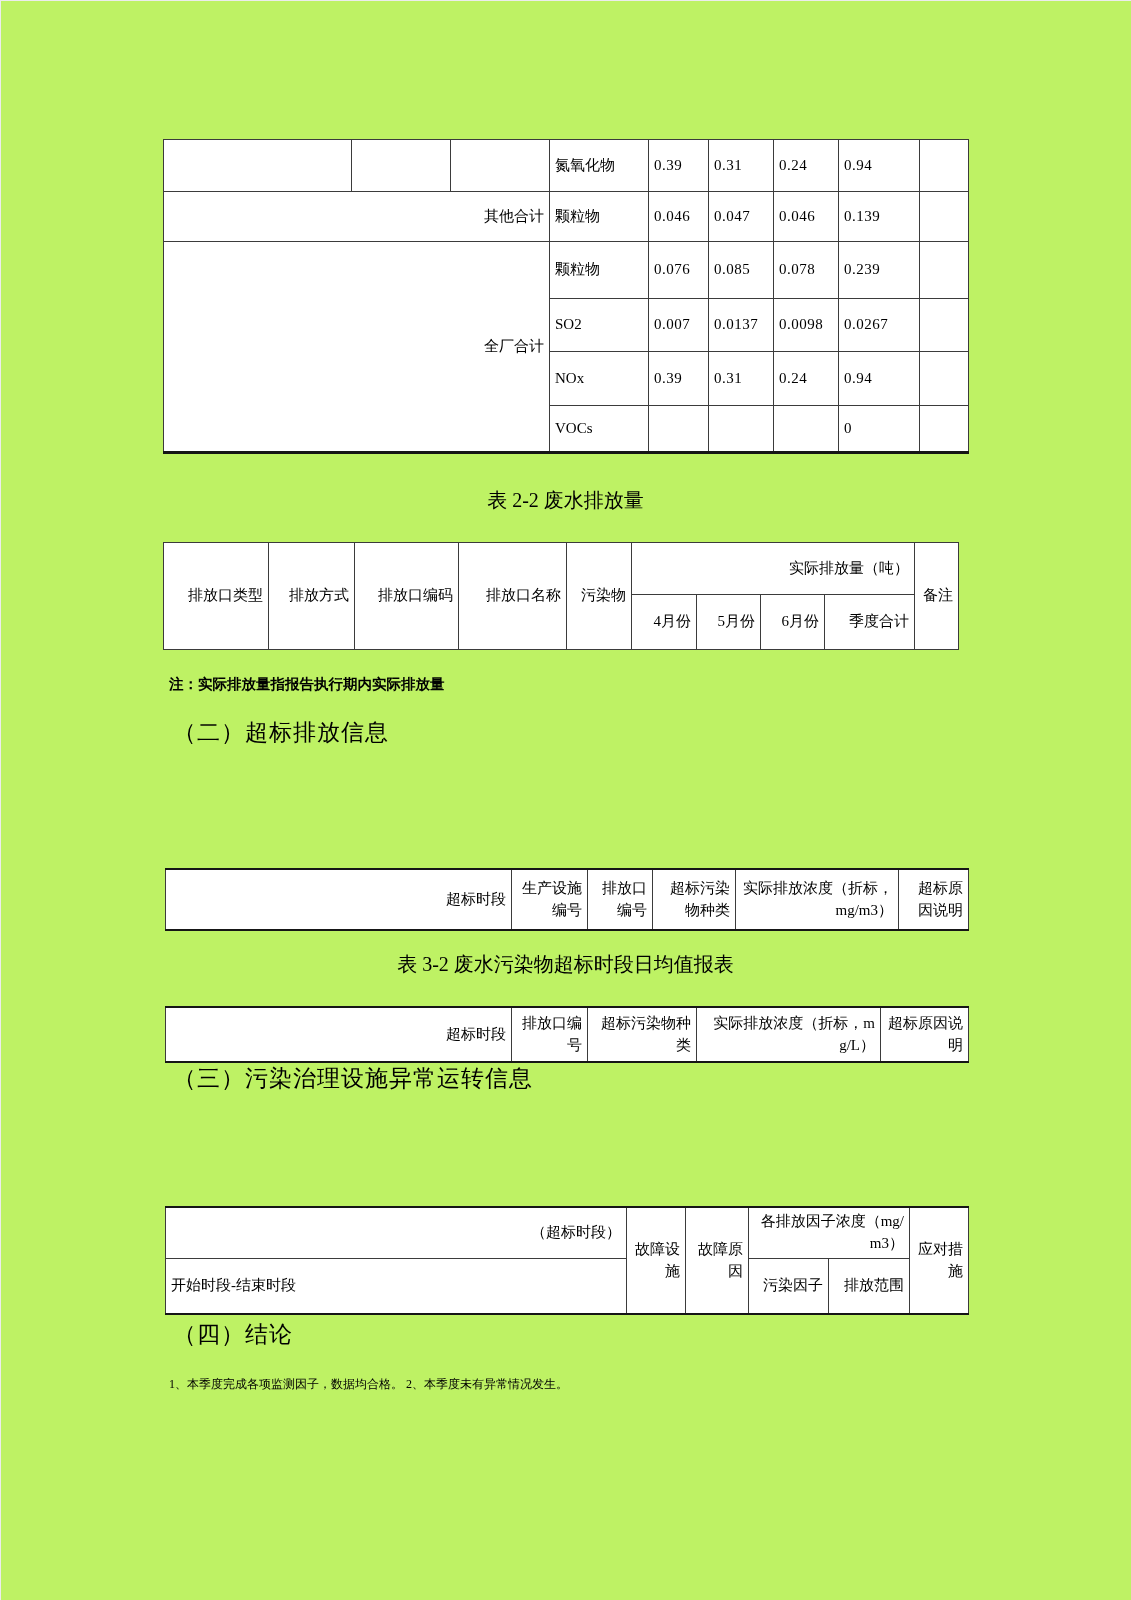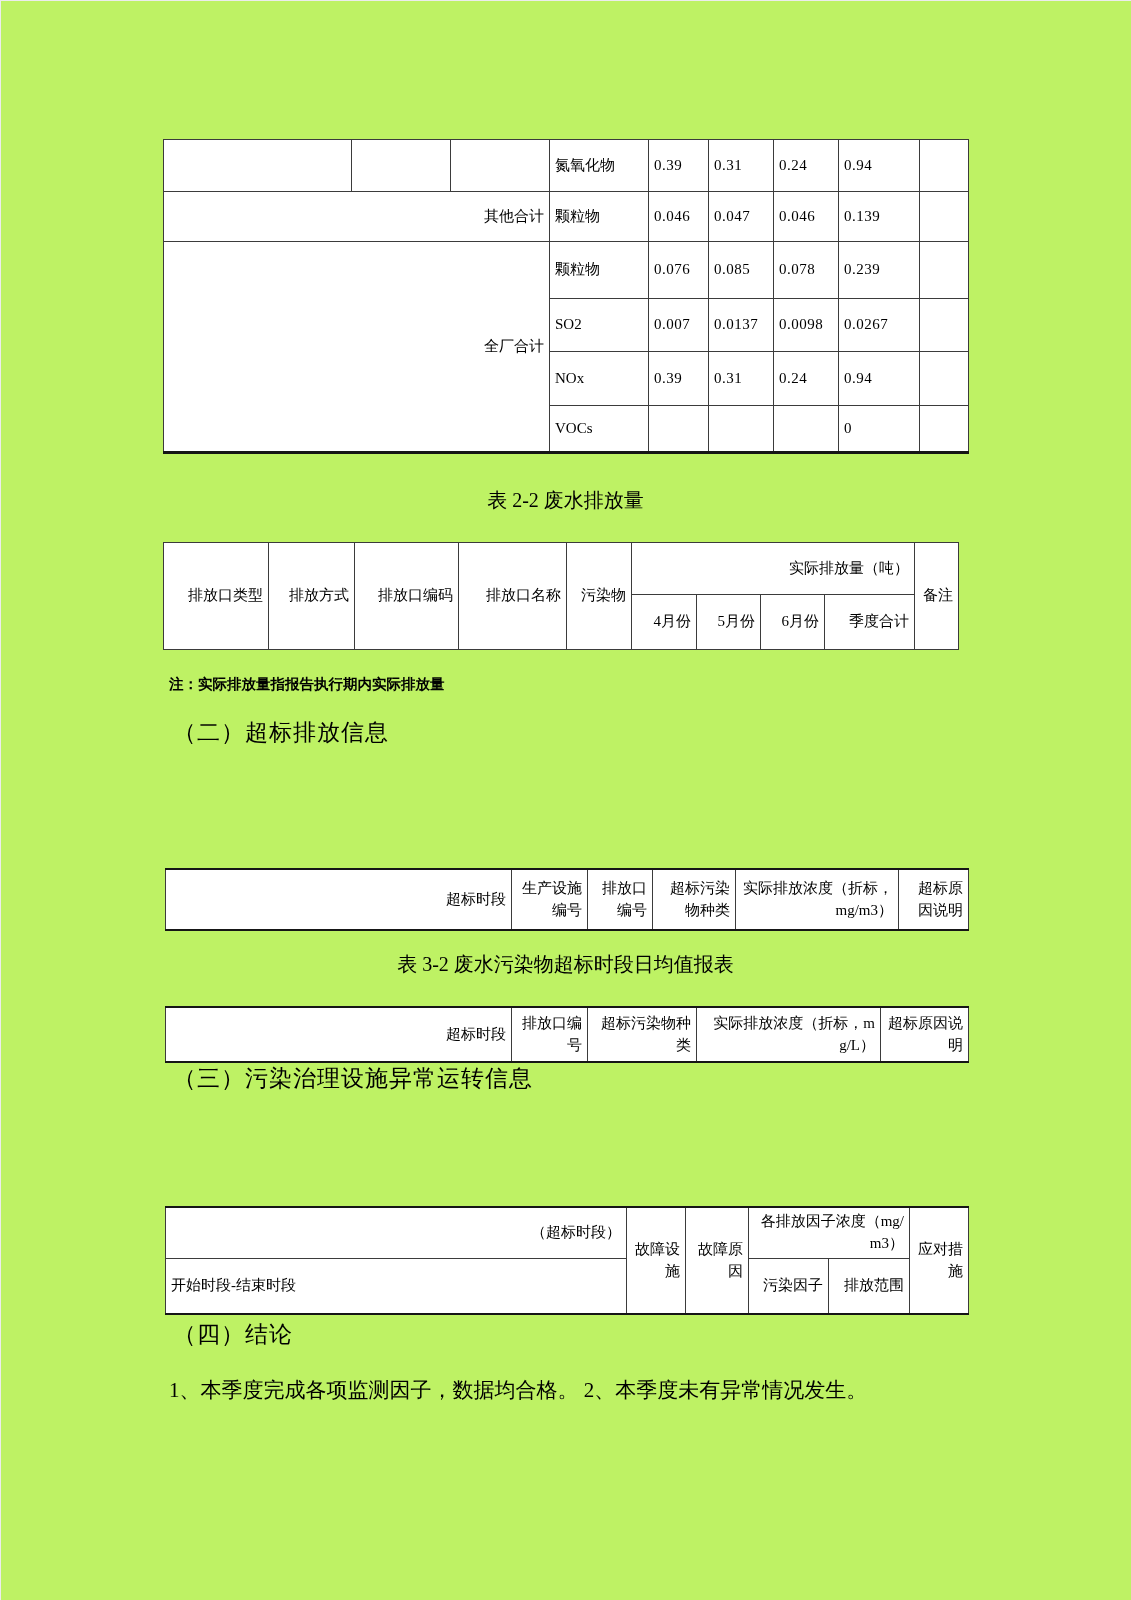--- a/index.html
+++ b/index.html
@@ -14,21 +14,21 @@
     padding:2px 5px;line-height:1.45;overflow:hidden;word-break:break-all;
   }
   td.cl{text-align:left;padding-left:11px;}
   td.cc{text-align:right;font-family:Liberation Serif, serif;}
   td.num{letter-spacing:0.5px;}
   #t-gas{border-bottom:3px solid #161616;}
   #t-31,#t-32,#t-41{border-top:2.5px solid #161616;border-bottom:2.5px solid #161616;}
   .tbl-title{position:absolute;left:162px;width:805px;text-align:center;font-size:20px;white-space:nowrap;}
   .sec-heading{position:absolute;left:172px;font-size:23px;letter-spacing:1px;white-space:nowrap;}
   .note-line{position:absolute;left:168px;font-size:14.5px;font-weight:bold;white-space:nowrap;}
-  .body-line{position:absolute;left:168px;font-size:21px;white-space:nowrap;}
+  .body-line{position:absolute;left:168px;font-size:12px;white-space:nowrap;}
 </style>
 </head>
 <body>
 
 <div class="page">
 
   <table class="doc" id="t-gas" style="left:162px;top:138px;width:805px;">
     <colgroup>
       <col style="width:188px">
         <col style="width:99px">

